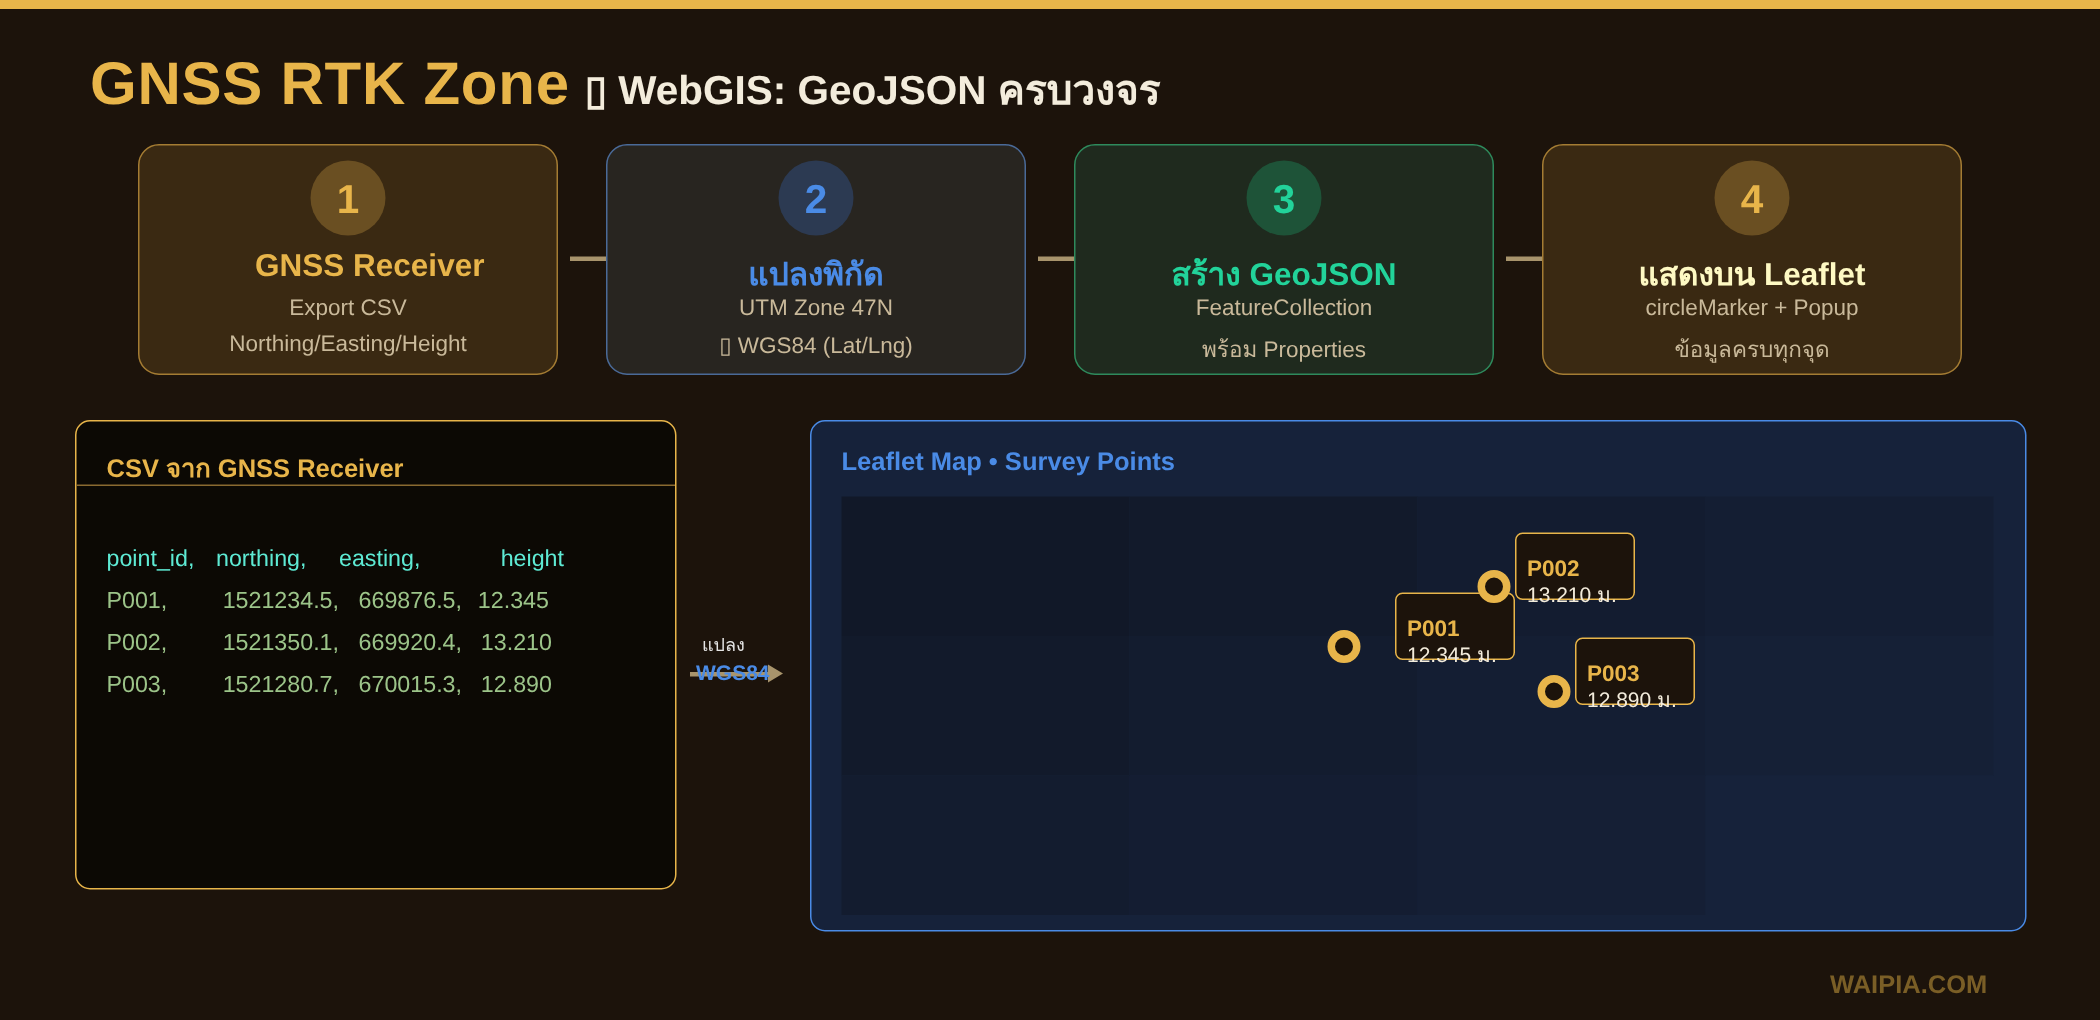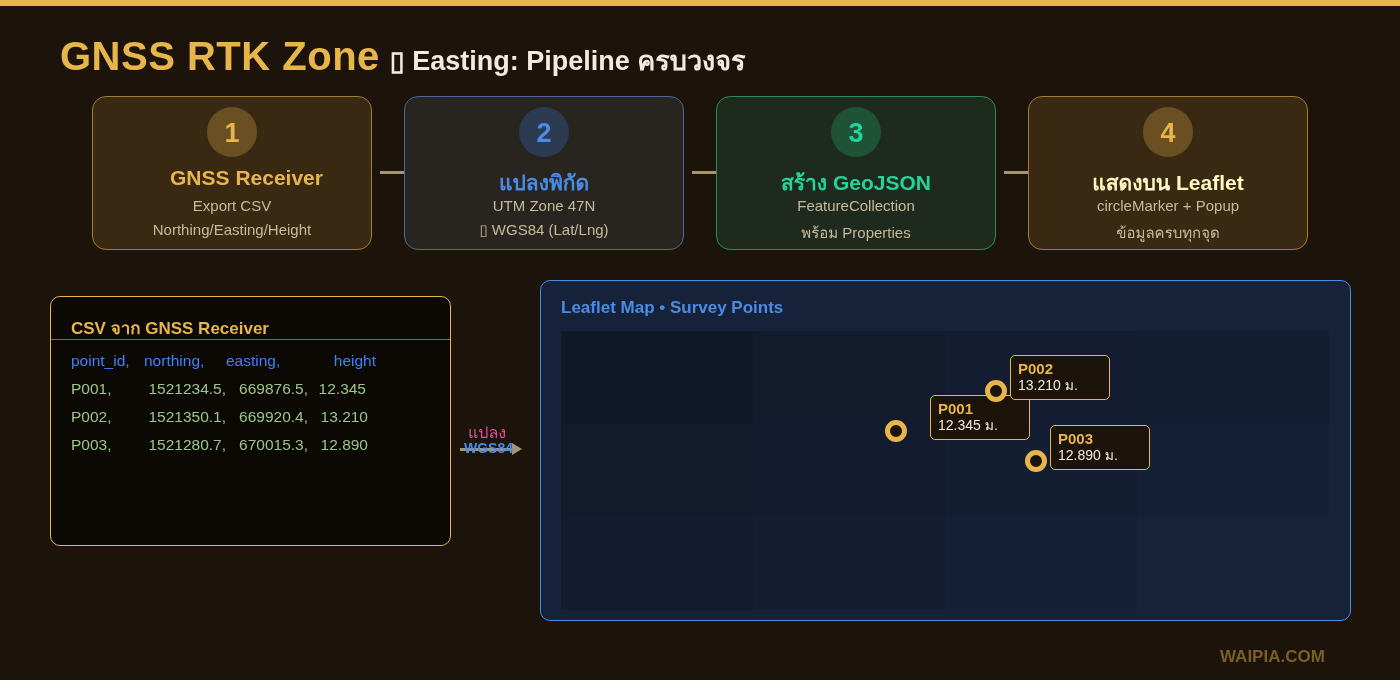--- a/index.html
+++ b/index.html
@@ -32,63 +32,63 @@
   .s2 .st-title { color: #4a8be6; }
   .s3 { left: 716px; background: #1f2a1e; border-color: #2e8a5c; }
   .s3 .num { background: #1e5338; color: #22d39a; }
   .s3 .st-title { color: #22d39a; }
   .s4 { left: 1028px; background: #3a2912; border-color: #a47c33; }
   .s4 .num { background: #6a4f22; color: #e8b54a; }
   .s4 .st-title { color: #fef9c3; }
 
   .connector { position: absolute; top: 171px; width: 24px; height: 3px; background: #a8946c; }
 
-  .csv-panel { position: absolute; left: 50px; top: 296px; width: 401px; height: 250px; background: #0c0904;
+  .csv-panel { position: absolute; left: 50px; top: 280px; width: 401px; height: 313px; background: #0c0904;
     border: 1px solid #e8b54a; border-radius: 10px; }
   .csv-title { position: absolute; left: 20px; top: 17px; font-family: "Liberation Sans", sans-serif; font-weight: bold; font-size: 17px; color: #e8b54a; }
   .csv-divider { position: absolute; left: 0; right: 0; top: 42px; height: 1px; background: #8a6a30; }
   .csv-lines { position: absolute; left: 20px; top: 54px; }
   .csv-line { display: flex; height: 28px; line-height: 20px; font-family: "Liberation Sans", sans-serif; font-size: 15.5px; white-space: pre; }
-  .csv-line.header { color: #3b82f6; }
+  .csv-line.header { color: #5eead4; margin-top: 28px; }
   .csv-line.row { color: #9cc489; }
   .csv-line span { display: inline-block; }
   .c-id { width: 73px; }
   .c-n { width: 82px; text-align: right; }
   .c-e { width: 82px; text-align: right; }
   .c-h { width: 68px; text-align: right; }
   .csv-line.header .c-id { width: 73px; }
 
   .arrow-block { position: absolute; left: 458px; top: 420px; width: 70px; height: 44px; }
-  .arrow-label { position: absolute; left: 10px; top: 0; font-family: Liberation Mono, monospace; font-size: 16px; color: #ec4899; }
+  .arrow-label { position: absolute; left: 10px; top: 0; font-family: Liberation Mono, monospace; font-size: 12px; color: #e5e5e5; }
   .arrow-line { position: absolute; left: 2px; top: 28px; width: 56px; height: 3px; background: #a8946c; }
   .arrow-head { position: absolute; left: 54px; top: 23px; width: 0; height: 0; border-left: 10px solid #a8946c;
     border-top: 6px solid transparent; border-bottom: 6px solid transparent; }
   .arrow-sub { position: absolute; left: 6px; top: 20px; font-family: "Liberation Sans", sans-serif; font-weight: bold; font-size: 14px; color: #4a8be6; }
 
   .map-panel { position: absolute; left: 540px; top: 280px; width: 811px; height: 341px; background: #16223a;
     border: 1px solid #4a8be6; border-radius: 10px; }
   .map-title { position: absolute; left: 20px; top: 17px; font-family: "Liberation Sans", sans-serif; font-weight: bold; font-size: 17px; color: #4a8be6; }
   .map-area { position: absolute; left: 20px; top: 50px; width: 768px; height: 279px; }
   .tile { position: absolute; width: 192px; height: 93px; }
 
   .marker { position: absolute; width: 22px; height: 22px; border-radius: 50%; border: 5px solid #e8b54a; background: #1c130b; }
-  .popup { position: absolute; background: #1c130b; border: 1.5px solid #e8b54a; border-radius: 5px; width: 100px; height: 45px; padding: 4px 7px; }
+  .popup { position: absolute; background: #1c130b; border: 1.5px solid #e8b54a; border-radius: 5px; width: 80px; height: 45px; padding: 15px 7px; }
   .popup .p-id { font-family: "Liberation Sans", sans-serif; font-weight: bold; font-size: 15px; color: #e8b54a; line-height: 17px; }
   .popup .p-h { font-family: "Liberation Sans", sans-serif; font-size: 14px; color: #f3ecdc; line-height: 17px; }
 
   .footer { position: absolute; left: 1220px; top: 647px; font-family: "Liberation Sans", sans-serif; font-weight: bold; font-size: 17px; color: #7a5e26; }
 </style>
 </head>
 <body>
 
 <div class="top-bar"></div>
 
 <div class="title">
   <span class="title-main">GNSS RTK Zone</span>
-  <span class="title-sub">▯ Easting: Pipeline ครบวงจร</span>
+  <span class="title-sub">▯ WebGIS: GeoJSON ครบวงจร</span>
 </div>
 
 <div class="step s1">
   <div class="num">1</div>
   <div class="st-title">GNSS Receiver</div>
   <div class="st-line l1">Export CSV</div>
   <div class="st-line l2">Northing/Easting/Height</div>
 </div>
 <div class="connector" style="left:380px"></div>
 

